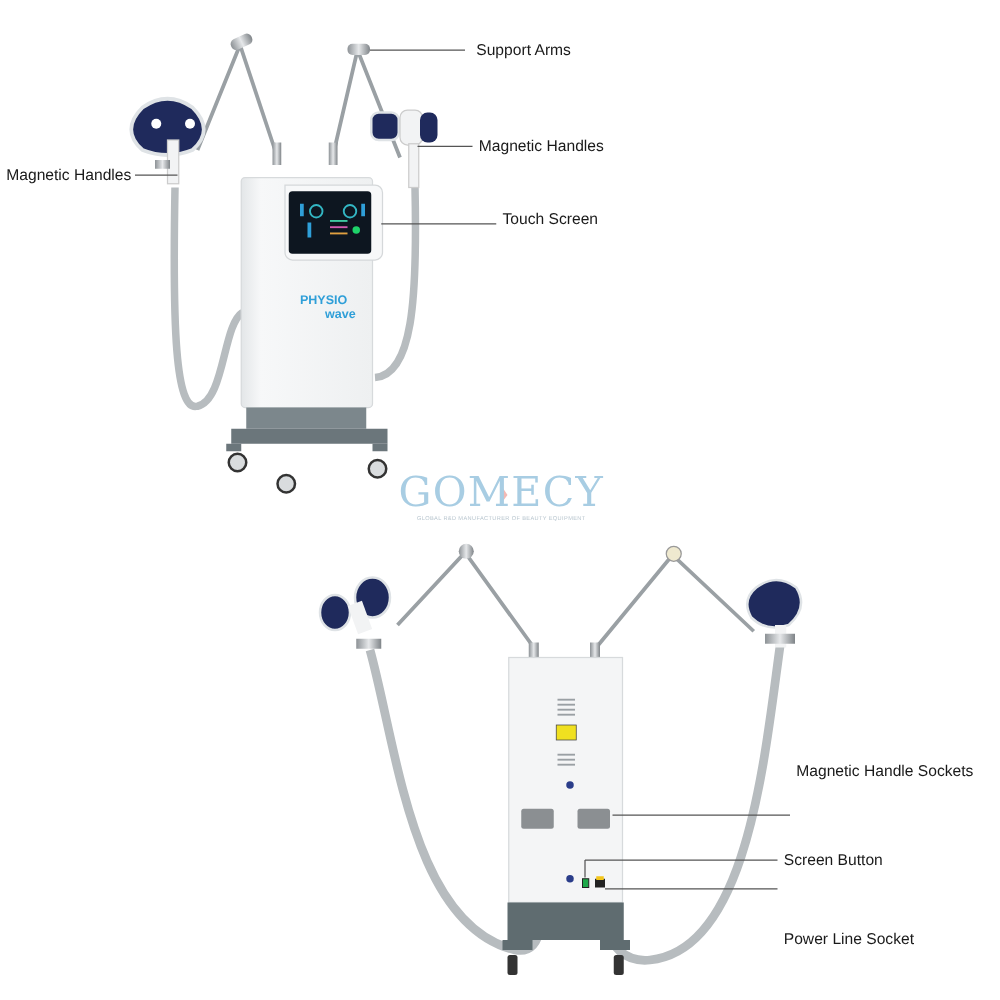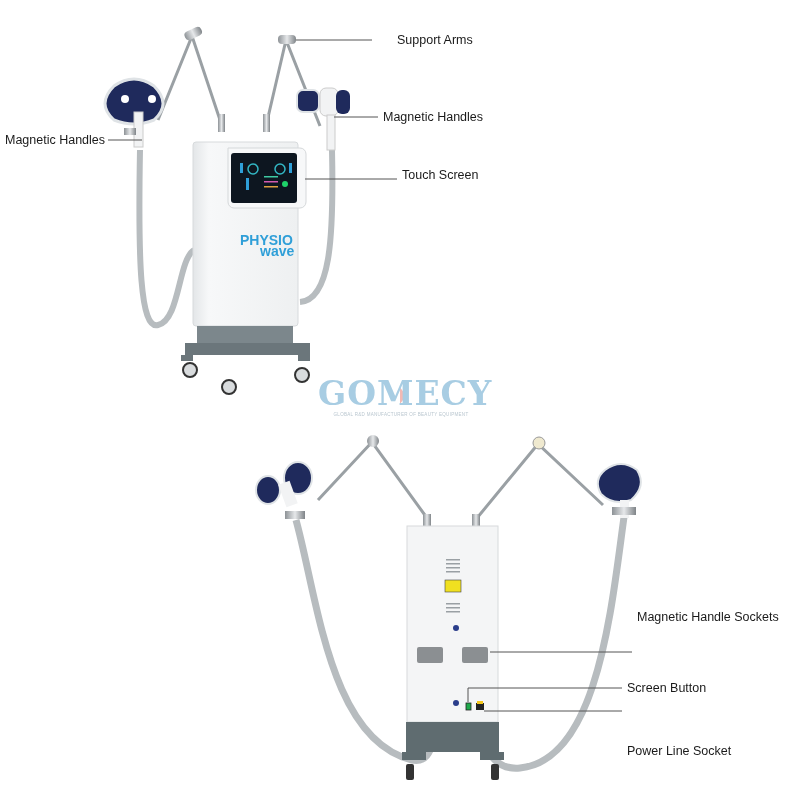--- a/index.html
+++ b/index.html
@@ -1,20 +1,20 @@
 <!DOCTYPE html>
 <html><head>
 <meta charset="utf-8">
 <style>
   html, body { margin:0; padding:0; background:#ffffff; }
   body { width:800px; height:800px; position:relative; overflow:hidden; font-family:"Liberation Sans", sans-serif; }
   .label { position:absolute; font-size:12.5px; color:#1a1a1a; white-space:nowrap; line-height:14px; }
   svg.art { position:absolute; left:0; top:0; }
   .wm { position:absolute; left:318px; top:377px; width:166px; text-align:center; }
-  .wm-title { font-family:"DejaVu Serif", serif; font-weight:bold; font-size:33px; letter-spacing:1px; color:#a8cde3; line-height:34px; }
+  .wm-title { font-family:"DejaVu Serif", serif; font-weight:normal; font-size:33px; letter-spacing:1px; color:#a8cde3; line-height:34px; }
   .wm-sub { font-size:4.5px; color:#b9c6cf; letter-spacing:0.3px; margin-top:1px; }
 </style>
 </head>
 <body>
 
 <svg class="art" width="800" height="800" viewBox="0 0 800 800">
   <defs>
     <linearGradient id="bodyGrad" x1="0" x2="1">
       <stop offset="0" stop-color="#e3e6e8"></stop>
         <stop offset="0.15" stop-color="#f7f8f9"></stop>
@@ -135,26 +135,26 @@
     <line x1="305" y1="179" x2="397" y2="179"></line>
     <line x1="490" y1="652" x2="632" y2="652"></line>
     <line x1="468" y1="688" x2="622" y2="688"></line>
     <line x1="468" y1="688" x2="468" y2="702"></line>
     <line x1="484" y1="711" x2="622" y2="711"></line>
   </g>
 
   <polygon points="400,387 406,396 400,404" fill="#f3b9b4"></polygon>
 </svg>
 
-<div style="position:absolute;left:240px;top:235px;color:#2f9fd8;font-weight:bold;font-size:14px;line-height:11px;">
+<div style="position:absolute;left:240px;top:235px;color:#2f9fd8;font-weight:bold;font-size:10px;line-height:11px;">
   <span>PHYSIO</span><br>
   <span style="padding-left:20px;margin-top:33px;">wave</span>
 </div>
 
-<div class="label" style="left:397px;top:33px;">Support Arms</div>
+<div class="label" style="left:381px;top:33px;">Support Arms</div>
 <div class="label" style="left:383px;top:110px;">Magnetic Handles</div>
 <div class="label" style="left:5px;top:133px;">Magnetic Handles</div>
 <div class="label" style="left:402px;top:168px;">Touch Screen</div>
 
 <div class="wm">
   <div class="wm-title">GOMECY</div>
   <div class="wm-sub">GLOBAL R&amp;D MANUFACTURER OF BEAUTY EQUIPMENT</div>
 </div>
 
 <div class="label" style="left:637px;top:610px;">Magnetic Handle Sockets</div>

